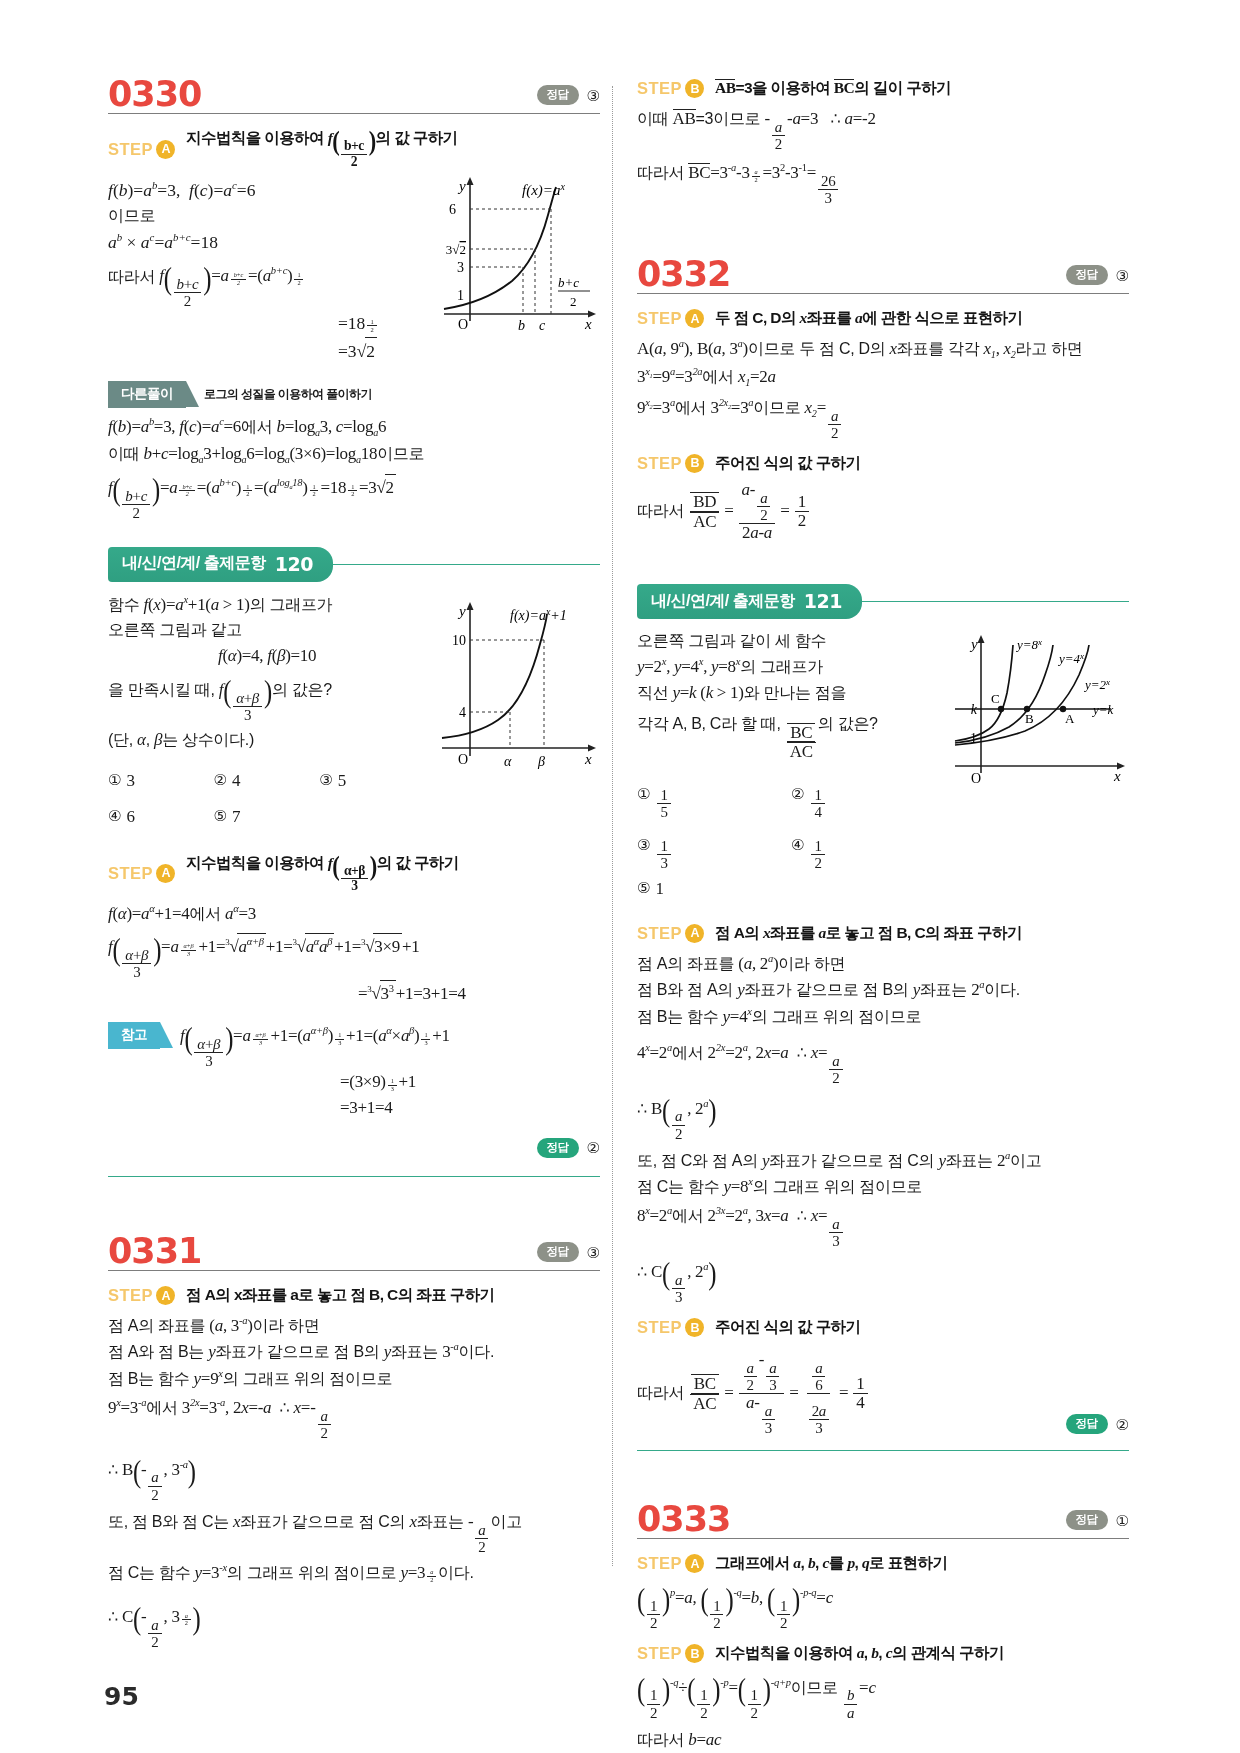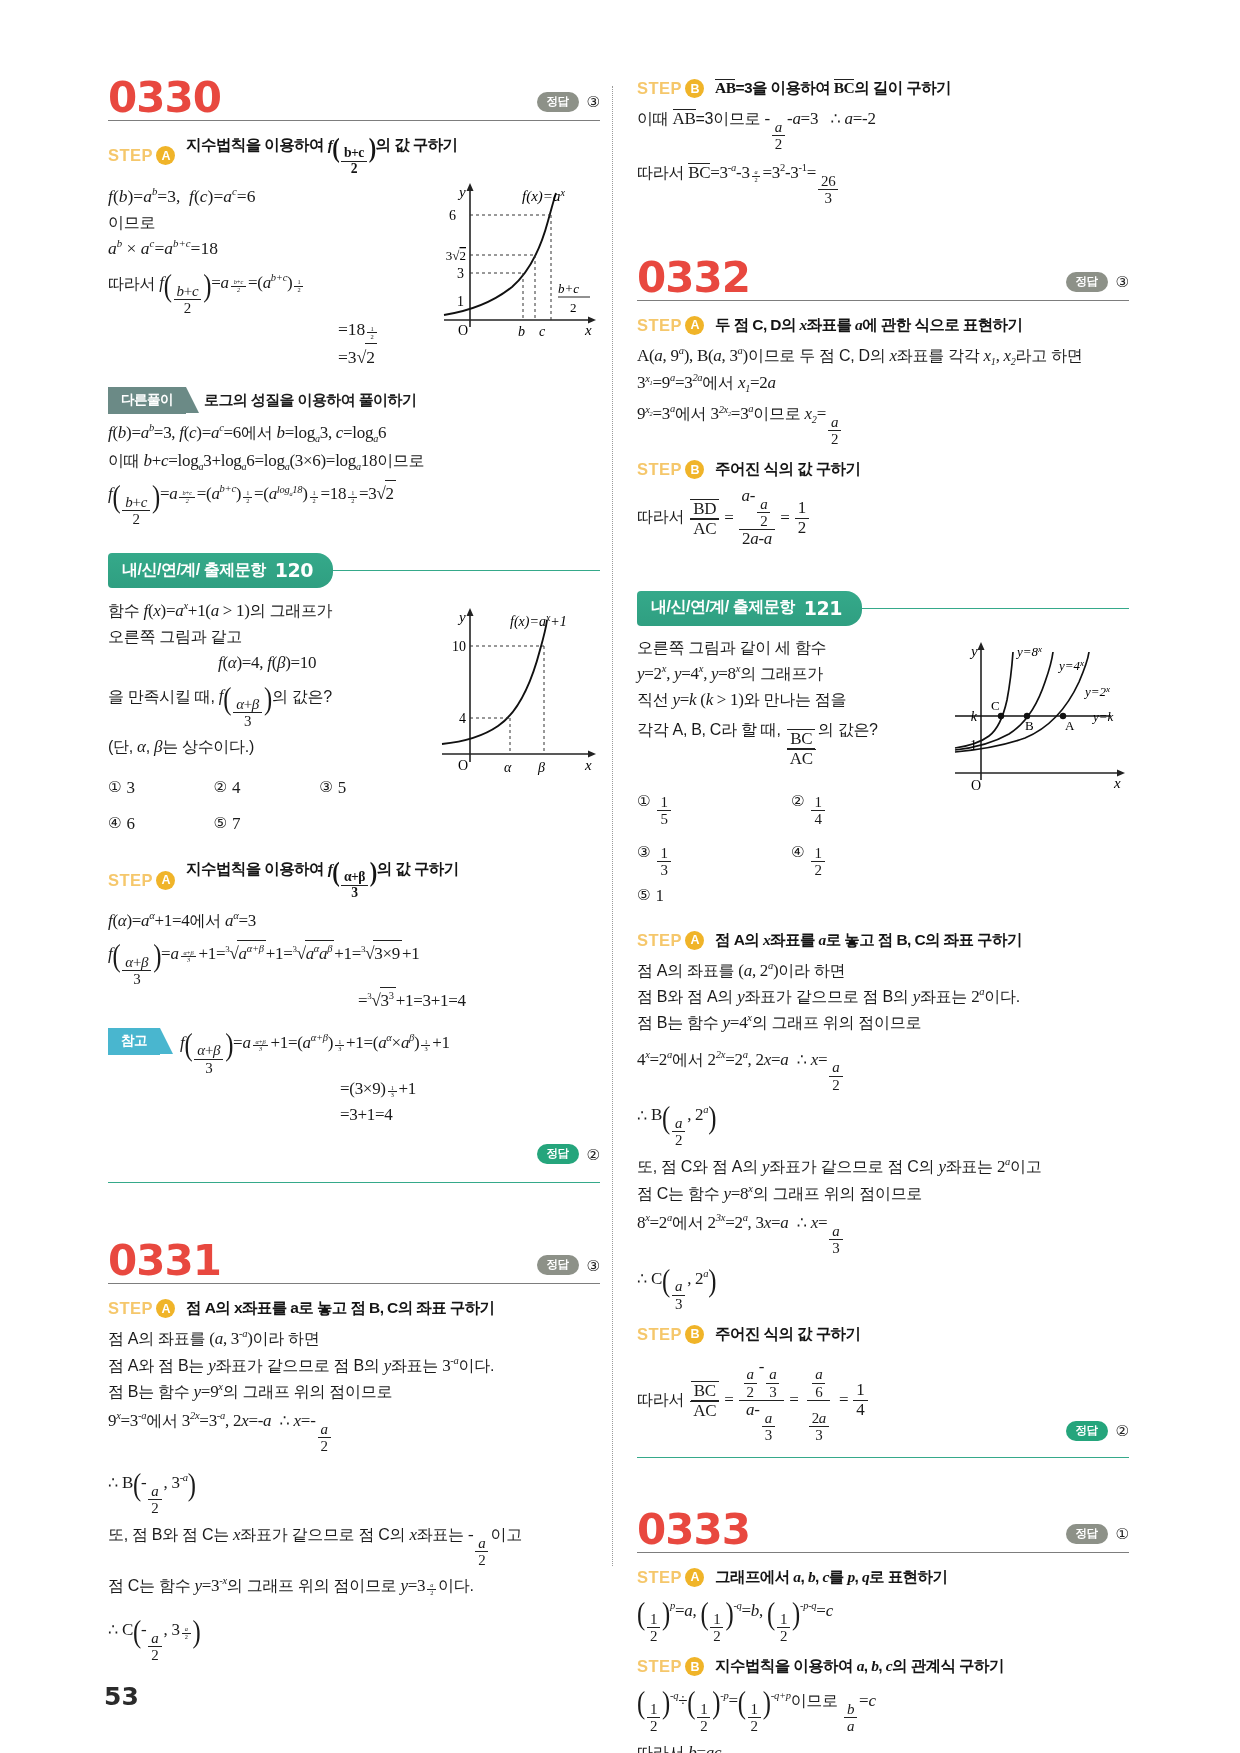--- a/index.html
+++ b/index.html
@@ -34,21 +34,21 @@
   .prob-head {
     position: relative;
     display:flex; align-items:flex-end; justify-content:space-between;
     padding-bottom: 2px;
     border-bottom: 1.3px solid #7d7d7d;
     margin-bottom: 14px;
   }
   .prob-num {
     font-family: "DejaVu Sans", sans-serif;
     font-weight: 800;
-    font-size: 42px;
+    font-size: 35px;
     letter-spacing: -1px;
     color: #e8483f;
     line-height: 0.95;
   }
   .ans-badge {
     display:flex; align-items:center; gap:8px;
     margin-bottom: 6px;
   }
   .ans-pill {
     background: #8d9188;
@@ -148,21 +148,21 @@
   .tag.dark   { background:#6b8a86; }
   .tag.blue   { background:#49b6cf; }
   .tag::after {
     content:"";
     position:absolute; right:-13px; top:0;
     border-top: 26px solid transparent;
     border-left: 13px solid currentColor;
   }
   .tag.dark::after { border-left-color:#6b8a86; border-top-color: transparent; }
   .tag.blue::after { border-left-color:#49b6cf; }
-  .tag-label { font-size: 15px; font-weight:700; letter-spacing:-0.6px; color:#1b1b1b; margin-left: 6px;}
+  .tag-label { font-size: 12px; font-weight:700; letter-spacing:-0.6px; color:#1b1b1b; margin-left: 6px;}
 
   
   .nae-wrap { margin: 26px 0 8px; position: relative; }
   .nae-head {
     display:inline-flex; align-items:center;
     background: linear-gradient(180deg,#35a98a 0%, #2f9f81 100%);
     color:#fff;
     border-radius: 4px 16px 16px 4px;
     padding: 6px 20px 7px 14px;
     font-size: 16px; font-weight: 800;
@@ -745,14 +745,14 @@
               <span>2</span>
             </span><span class="paren">)</span><sup>-q+p</sup></span>이므로 <span class="m"><span class="frac">
               <span><i>b</i></span>
               <span><i>a</i></span>
             </span>=<i>c</i></span></div>
       <div class="line tight" style="margin-top:6px">따라서 <span class="m"><i>b</i>=<i>ac</i></span></div>
     </div>
 
   </div>
 
-  <div class="pagenum">53</div>
+  <div class="pagenum">95</div>
 </div>
 
 </body></html>

